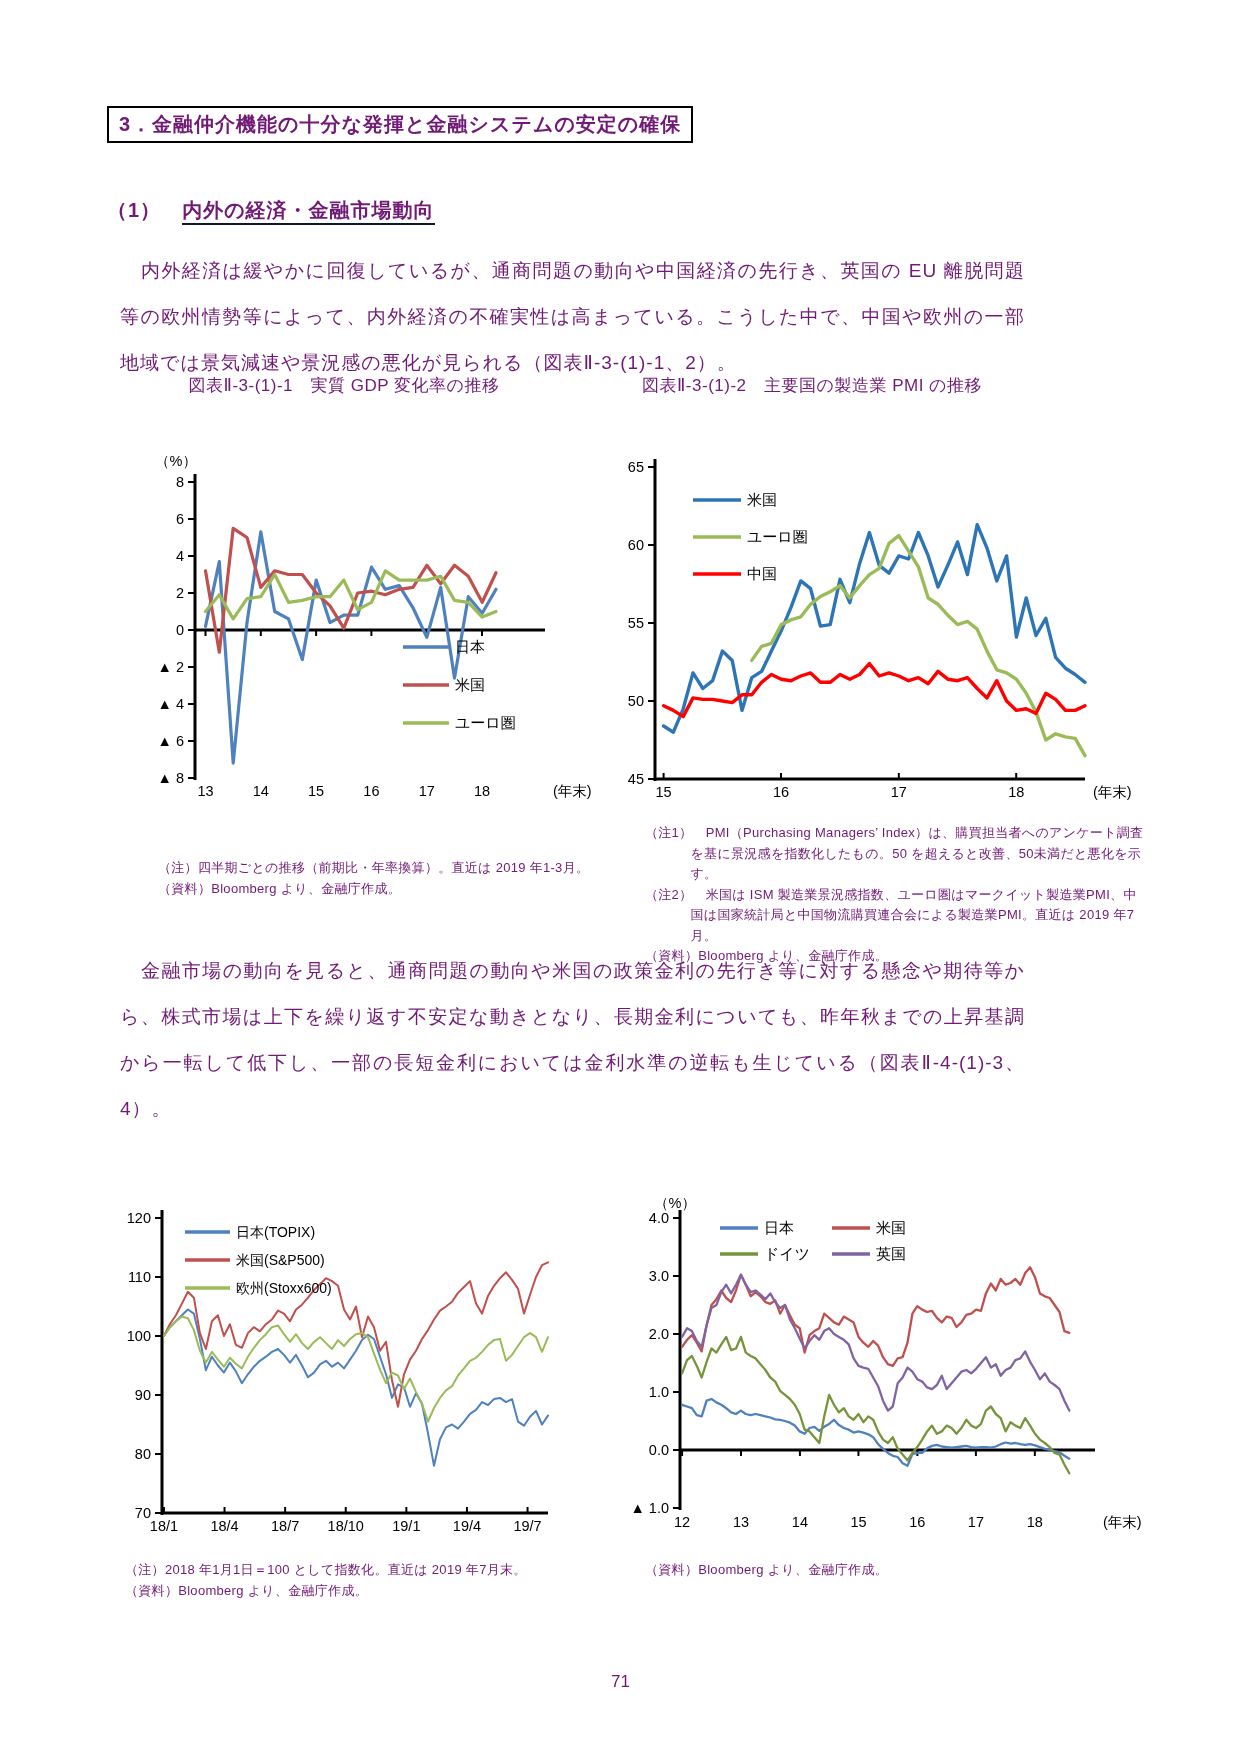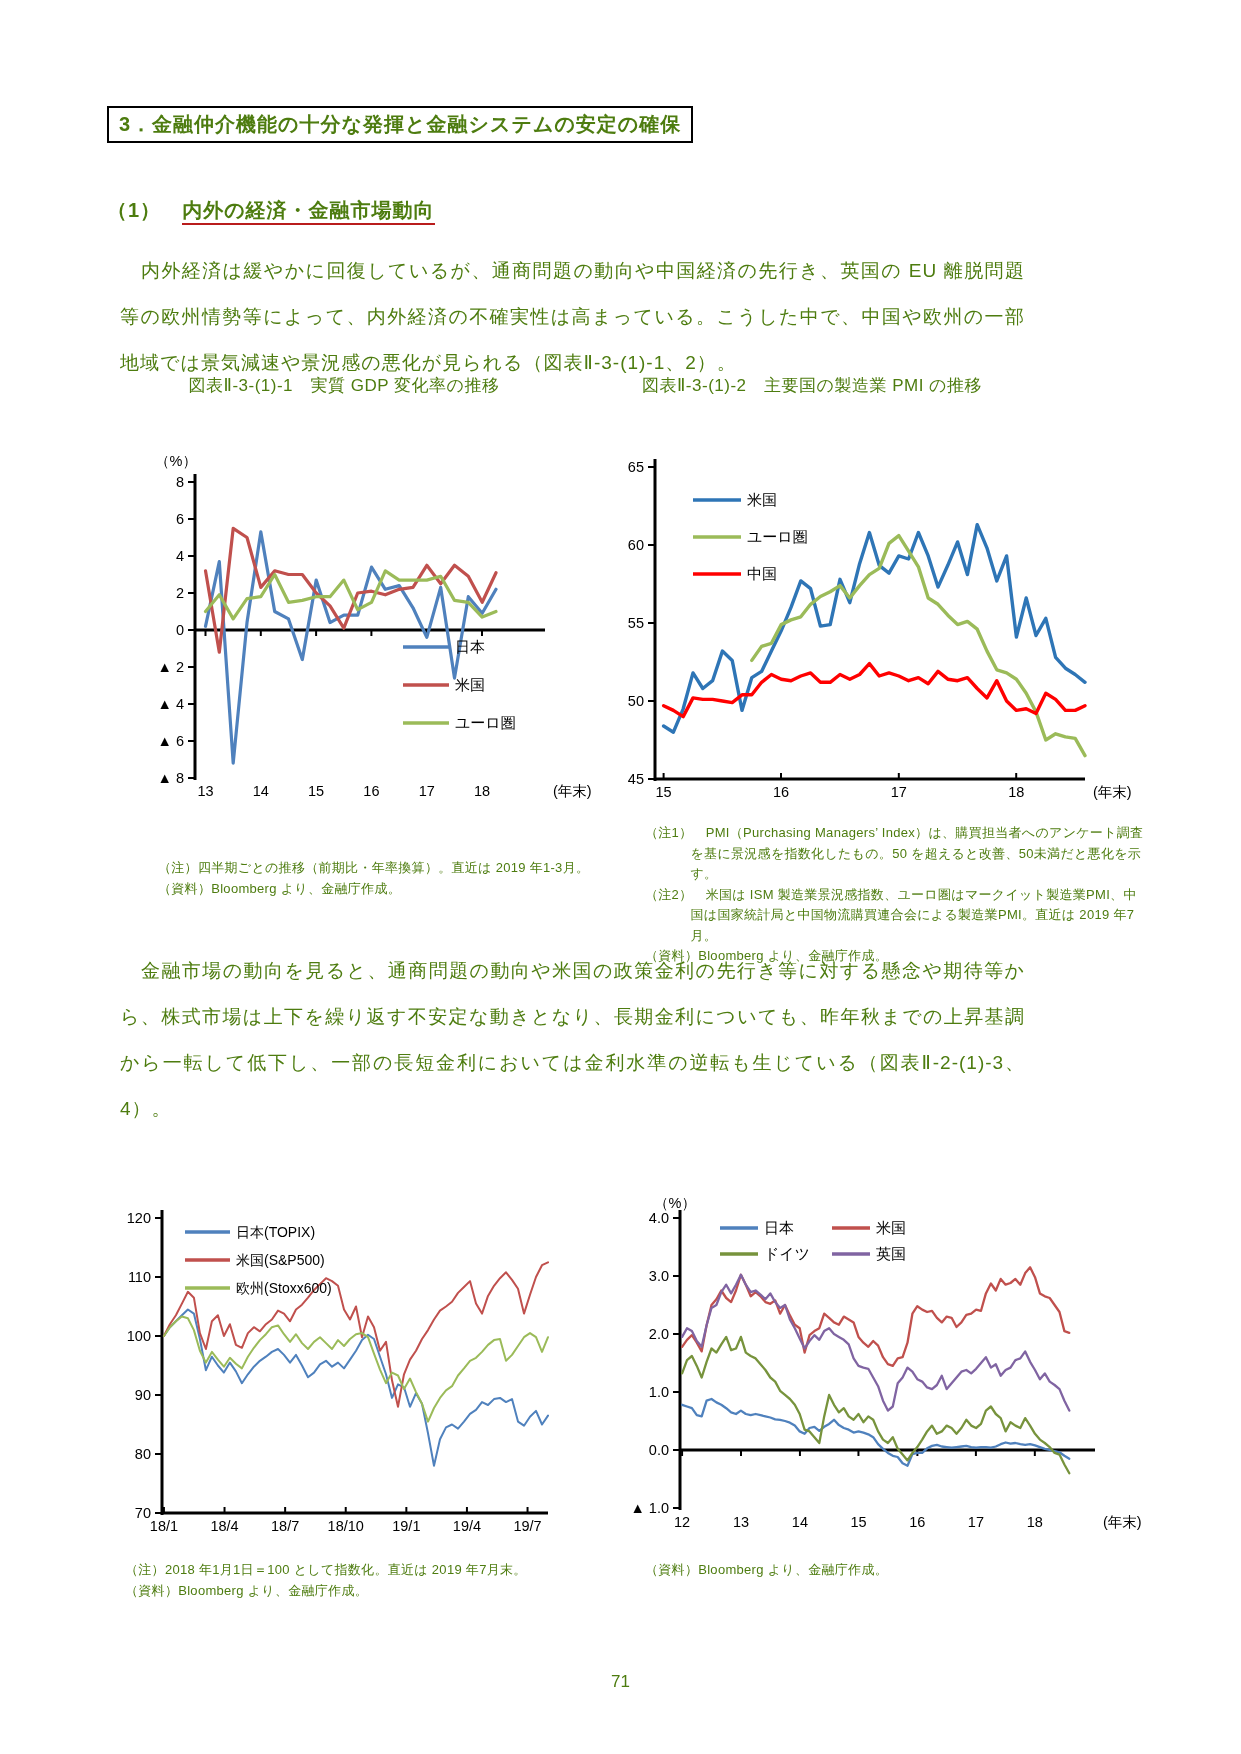--- a/index.html
+++ b/index.html
@@ -1,26 +1,26 @@
 <!DOCTYPE html>
 <html><head>
 <meta charset="utf-8">
 <style>
   html,body{margin:0;padding:0;background:#888;}
   .page{
     position:relative;width:1241px;height:1754px;margin:0 auto;background:#ffffff;
-    font-family:"Liberation Sans","DejaVu Sans",sans-serif;color:#4d7c0f;overflow:hidden;
+    font-family:"Liberation Sans","DejaVu Sans",sans-serif;color:#701a75;overflow:hidden;
   }
   .abs{position:absolute;}
   .title-box{
     left:107px;top:106px;font-size:20px;font-weight:bold;
     border:2px solid #000;padding:3px 10px;letter-spacing:1px;
   }
   .section-heading{left:107px;top:197px;font-size:20px;font-weight:bold;letter-spacing:1px;}
-  .section-heading .u{border-bottom:2px solid #b91c1c;padding-bottom:2px;margin-top:16px;}
+  .section-heading .u{border-bottom:2px solid #0f172a;padding-bottom:2px;margin-top:16px;}
   .para{
     left:120px;width:905px;font-size:19px;line-height:46px;
     text-align:justify;text-indent:21px;letter-spacing:1px;
   }
   .p1{top:248px;}
   .p2{top:948px;}
   .fig-title{font-size:17px;text-align:center;letter-spacing:0.5px;}
   .t1{left:118px;width:452px;top:374px;}
   .t2{left:583px;width:458px;top:374px;}
   .t3{left:108px;width:460px;top:1144px;}
@@ -135,21 +135,21 @@
   <div class="abs notes n1">
       <div class="note-line">（注）四半期ごとの推移（前期比・年率換算）。直近は 2019 年1-3月。</div>
       <div class="note-line">（資料）Bloomberg より、金融庁作成。</div>
     </div>
   <div class="abs notes n2">
       <div class="note-line">（注1）　PMI（Purchasing Managers’ Index）は、購買担当者へのアンケート調査を基に景況感を指数化したもの。50 を超えると改善、50未満だと悪化を示す。</div>
       <div class="note-line">（注2）　米国は ISM 製造業景況感指数、ユーロ圏はマークイット製造業PMI、中国は国家統計局と中国物流購買連合会による製造業PMI。直近は 2019 年7月。</div>
       <div class="note-line">（資料）Bloomberg より、金融庁作成。</div>
     </div>
 
-  <div class="abs para p2">金融市場の動向を見ると、通商問題の動向や米国の政策金利の先行き等に対する懸念や期待等から、株式市場は上下を繰り返す不安定な動きとなり、長期金利についても、昨年秋までの上昇基調から一転して低下し、一部の長短金利においては金利水準の逆転も生じている（図表Ⅱ-2-(1)-3、4）。</div>
+  <div class="abs para p2">金融市場の動向を見ると、通商問題の動向や米国の政策金利の先行き等に対する懸念や期待等から、株式市場は上下を繰り返す不安定な動きとなり、長期金利についても、昨年秋までの上昇基調から一転して低下し、一部の長短金利においては金利水準の逆転も生じている（図表Ⅱ-4-(1)-3、4）。</div>
 
 
   <svg id="svg3" class="chart" width="460" height="400">
       <line x1="54" y1="32" x2="54" y2="337" stroke="#000" stroke-width="3"></line>
       <line x1="47" y1="40" x2="54" y2="40" stroke="#000" stroke-width="2"></line>
       <text x="43" y="45" text-anchor="end" class="tick">120</text>
       <line x1="47" y1="99" x2="54" y2="99" stroke="#000" stroke-width="2"></line>
       <text x="43" y="104" text-anchor="end" class="tick">110</text>
       <line x1="47" y1="158" x2="54" y2="158" stroke="#000" stroke-width="2"></line>
       <text x="43" y="163" text-anchor="end" class="tick">100</text>

